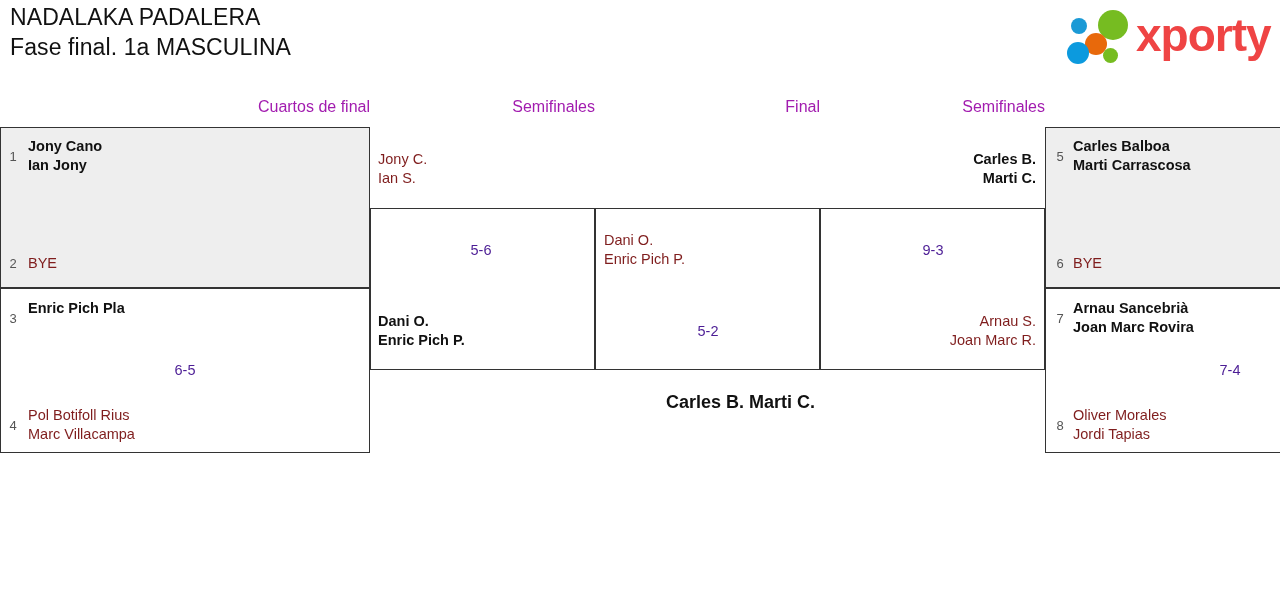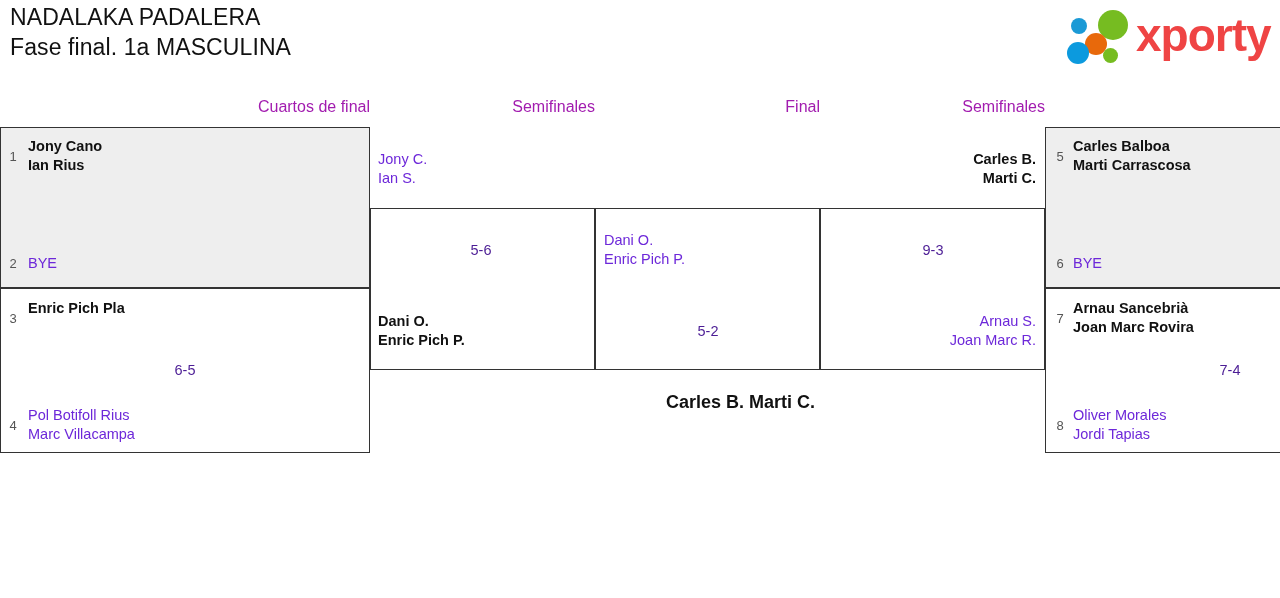--- a/index.html
+++ b/index.html
@@ -111,21 +111,21 @@
     font-size: 13px;
     line-height: 19px;
     color: #555555;
     font-weight: 400;
     text-align: center;
     width: 16px;
   }
   .entry .players { display: block; }
   .entry .player { display: block; }
   .entry.winner .players { font-weight: 700; color: #111111; }
-  .entry.loser  .players { font-weight: 400; color: #6d28d9; }
+  .entry.loser  .players { font-weight: 400; color: #7f1d1d; }
   .entry.align-left  { text-align: left; }
   .entry.align-right { text-align: right; }
 
   
   .entry.seeded-left { left: 0px; width: 370px; padding-left: 28px; box-sizing: border-box; }
   .entry.seeded-left .seed { left: 5px; }
   .entry.seeded-right { left: 0px; width: 370px; padding-left: 28px; box-sizing: border-box; }
   .entry.seeded-right .seed { left: 7px; }
 
   
@@ -179,21 +179,21 @@
 <div class="round-header" id="round-sf-right">Semifinales</div>
 <div class="round-header" id="round-qf-right">Cuartos de final</div>
 
 <div class="bracket-box shaded" id="box-qf1"></div>
 <div class="bracket-box" id="box-qf2"></div>
 
 <div class="entry seeded-left align-left two-line winner" style="top:137px;">
   <span class="seed">1</span>
   <span class="players">
     <span class="player">Jony Cano</span>
-    <span class="player">Ian Rius</span>
+    <span class="player">Ian Jony</span>
   </span>
 </div>
 <div class="entry seeded-left align-left one-line loser" style="top:254px;">
   <span class="seed">2</span>
   <span class="players">
     <span class="player">BYE</span>
   </span>
 </div>
 
 <div class="entry seeded-left align-left two-line winner" style="top:299px;">

